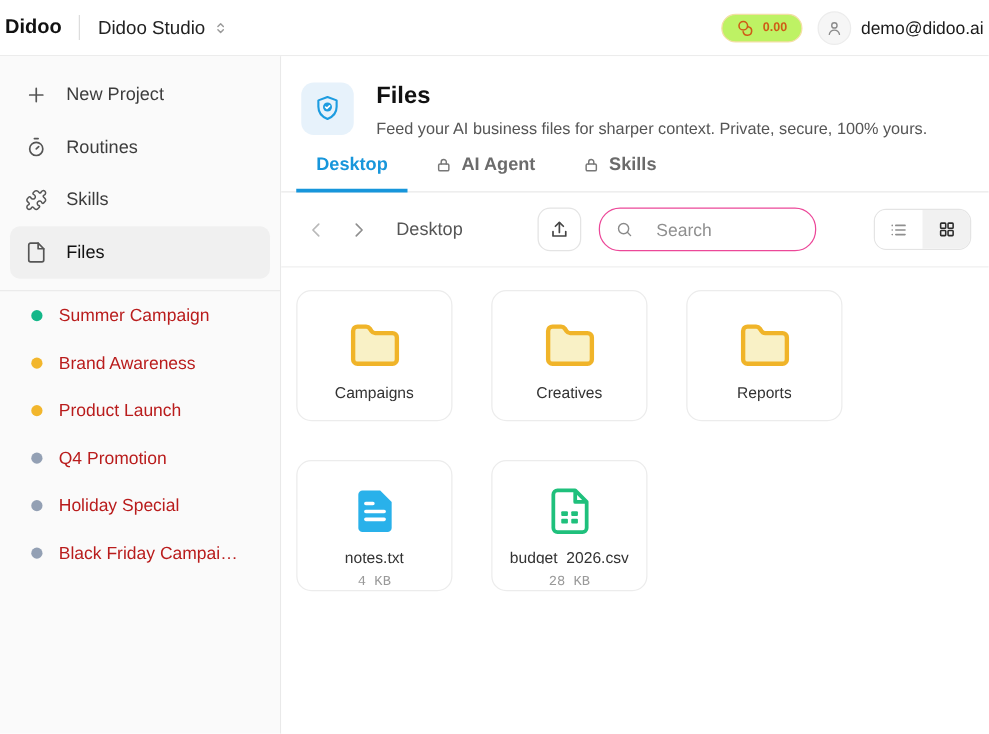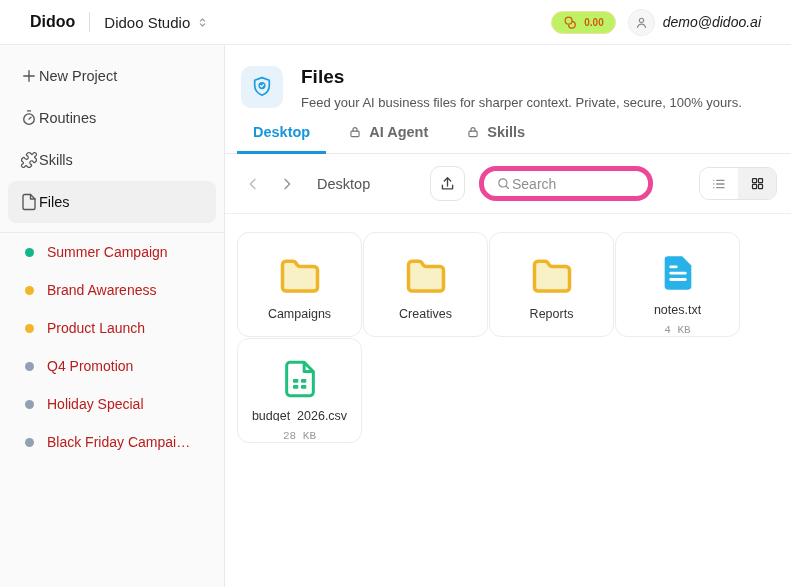--- a/index.html
+++ b/index.html
@@ -7,51 +7,51 @@
   body {
     font-family: "Liberation Sans", sans-serif;
     background: #ffffff; color: #333; overflow: hidden;
     font-size: 14px;
   }
   svg { display: block; }
 
   
   .topbar {
     height: 45px; display: flex; align-items: center;
-    padding: 0 30px; border-bottom: 1px solid #ececec; background: #fff;
+    padding: 0 4px; border-bottom: 1px solid #ececec; background: #fff;
   }
   .logo { font-size: 16px; font-weight: 700; color: #111; }
   .topbar-divider { width: 1px; height: 20px; background: #ddd; margin: 0 14px; }
   .workspace { display: flex; align-items: center; gap: 6px; font-size: 15px; color: #222; cursor: pointer; }
   .workspace .chev { color: #9a9a9a; }
   .topbar-right { margin-left: auto; display: flex; align-items: center; gap: 12px; }
   .credits {
     display: flex; align-items: center; gap: 6px;
     border: 1px solid #f3dfa4; background: #bef264; border-radius: 999px;
     padding: 3px 11px; color: #cf5b16; font-size: 10px; font-weight: 600; cursor: pointer;
   }
   .account { display: flex; align-items: center; gap: 8px; cursor: pointer; }
   .avatar {
     width: 27px; height: 27px; border-radius: 50%;
     background: #f6f6f6; border: 1px solid #ececec;
     display: flex; align-items: center; justify-content: center; color: #8a8a8a;
   }
-  .email { font-size: 14px; color: #1a1a1a; font-style: italic; }
+  .email { font-size: 14px; color: #1a1a1a; }
 
   
   .app { display: flex; height: 542px; }
   .sidebar {
     width: 225px; background: #fafafa; border-right: 1px solid #e9e9e9;
     padding: 10px 8px 0; flex-shrink: 0;
   }
   .main { flex: 1; display: flex; flex-direction: column; background: #fff; min-width: 0; }
 
   
   .nav-item {
-    display: flex; align-items: center; gap: 1px;
+    display: flex; align-items: center; gap: 15px;
     height: 42px; padding: 0 12px; border-radius: 8px;
     font-size: 14.5px; color: #3c3c3c; cursor: pointer;
   }
   .nav-item .nicon { color: #555; }
   .nav-item.active { background: #f0f0f0; color: #111; font-weight: 500; }
   .sidebar-rule { height: 1px; background: #ebebeb; margin: 9px -8px 0; }
   .projects-header {
     display: flex; align-items: center; justify-content: space-between;
     padding: 16px 12px 8px; color: #8f8f8f;
   }
@@ -89,33 +89,33 @@
   .nav-chev.back { color: #b9b9b9; }
   .nav-chev.fwd { color: #8f8f8f; }
   .crumb { font-size: 14.5px; color: #555; margin-left: 10px; }
   .toolbar-spacer { flex: 1; }
   .upload-btn {
     width: 35px; height: 35px; border: 1px solid #e4e4e4; border-radius: 10px;
     background: #fff; display: flex; align-items: center; justify-content: center;
     color: #444; cursor: pointer; margin-right: 8px;
   }
   .searchbox {
-    width: 174px; height: 35px; border: 5px solid #ec4899; border-radius: 17px;
-    display: flex; align-items: center; gap: 1px; padding: 0 12px; background: #fff; margin-right: 40px;
+    width: 174px; height: 35px; border: 1px solid #ec4899; border-radius: 17px;
+    display: flex; align-items: center; gap: 18px; padding: 0 12px; background: #fff; margin-right: 40px;
   }
   .searchbox .sicon { color: #8a8a8a; flex-shrink: 0; }
   .searchbox input { border: 0; outline: 0; width: 100%; font-size: 14px; color: #333; font-family: inherit; background: transparent; }
   .searchbox input::placeholder { color: #8f8f8f; }
   .view-toggle { display: flex; border: 1px solid #e4e4e4; border-radius: 10px; overflow: hidden; height: 33px; }
   .vt-seg { width: 38px; display: flex; align-items: center; justify-content: center; cursor: pointer; }
   .vt-seg.list { background: #fff; color: #8f8f8f; }
   .vt-seg.grid { background: #f1f1f1; color: #2b2b2b; }
 
   
-  .files-grid { display: flex; flex-wrap: wrap; gap: 1px; padding: 18px 12px; align-content: flex-start; }
+  .files-grid { display: flex; flex-wrap: wrap; gap: 31px; padding: 18px 12px; align-content: flex-start; }
   .file-card {
     width: 125px; height: 105px; background: #fff; border: 1px solid #ececec;
     border-radius: 12px; display: flex; flex-direction: column; align-items: center;
     padding-top: 19px; cursor: pointer;
   }
   .file-card .fname { font-size: 12.5px; color: #333; margin-top: 9px; max-width: 112px; overflow: hidden; text-overflow: ellipsis; white-space: nowrap; }
   .file-card .fsize { font-size: 11px; color: #999; margin-top: 9px; font-family: Liberation Mono, monospace; }
   .file-card.folder { padding-top: 23px; }
 </style>
 </head>

